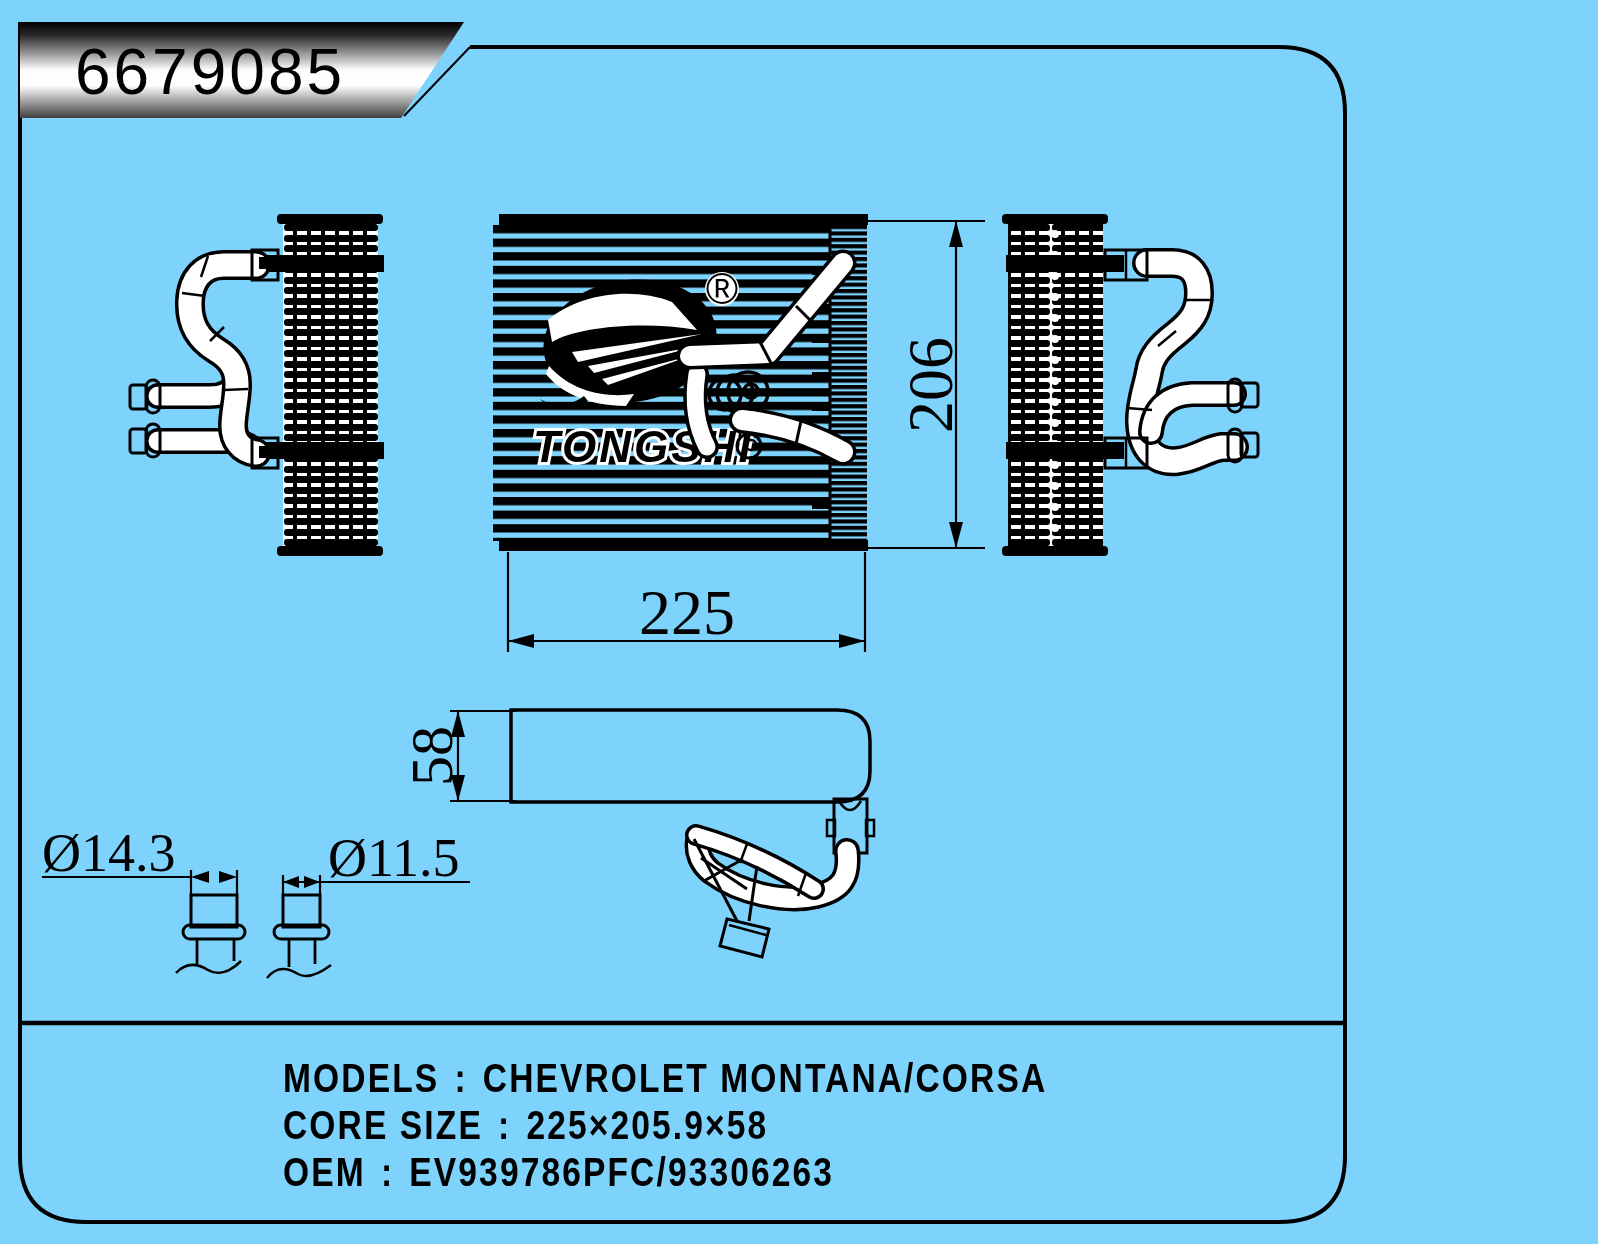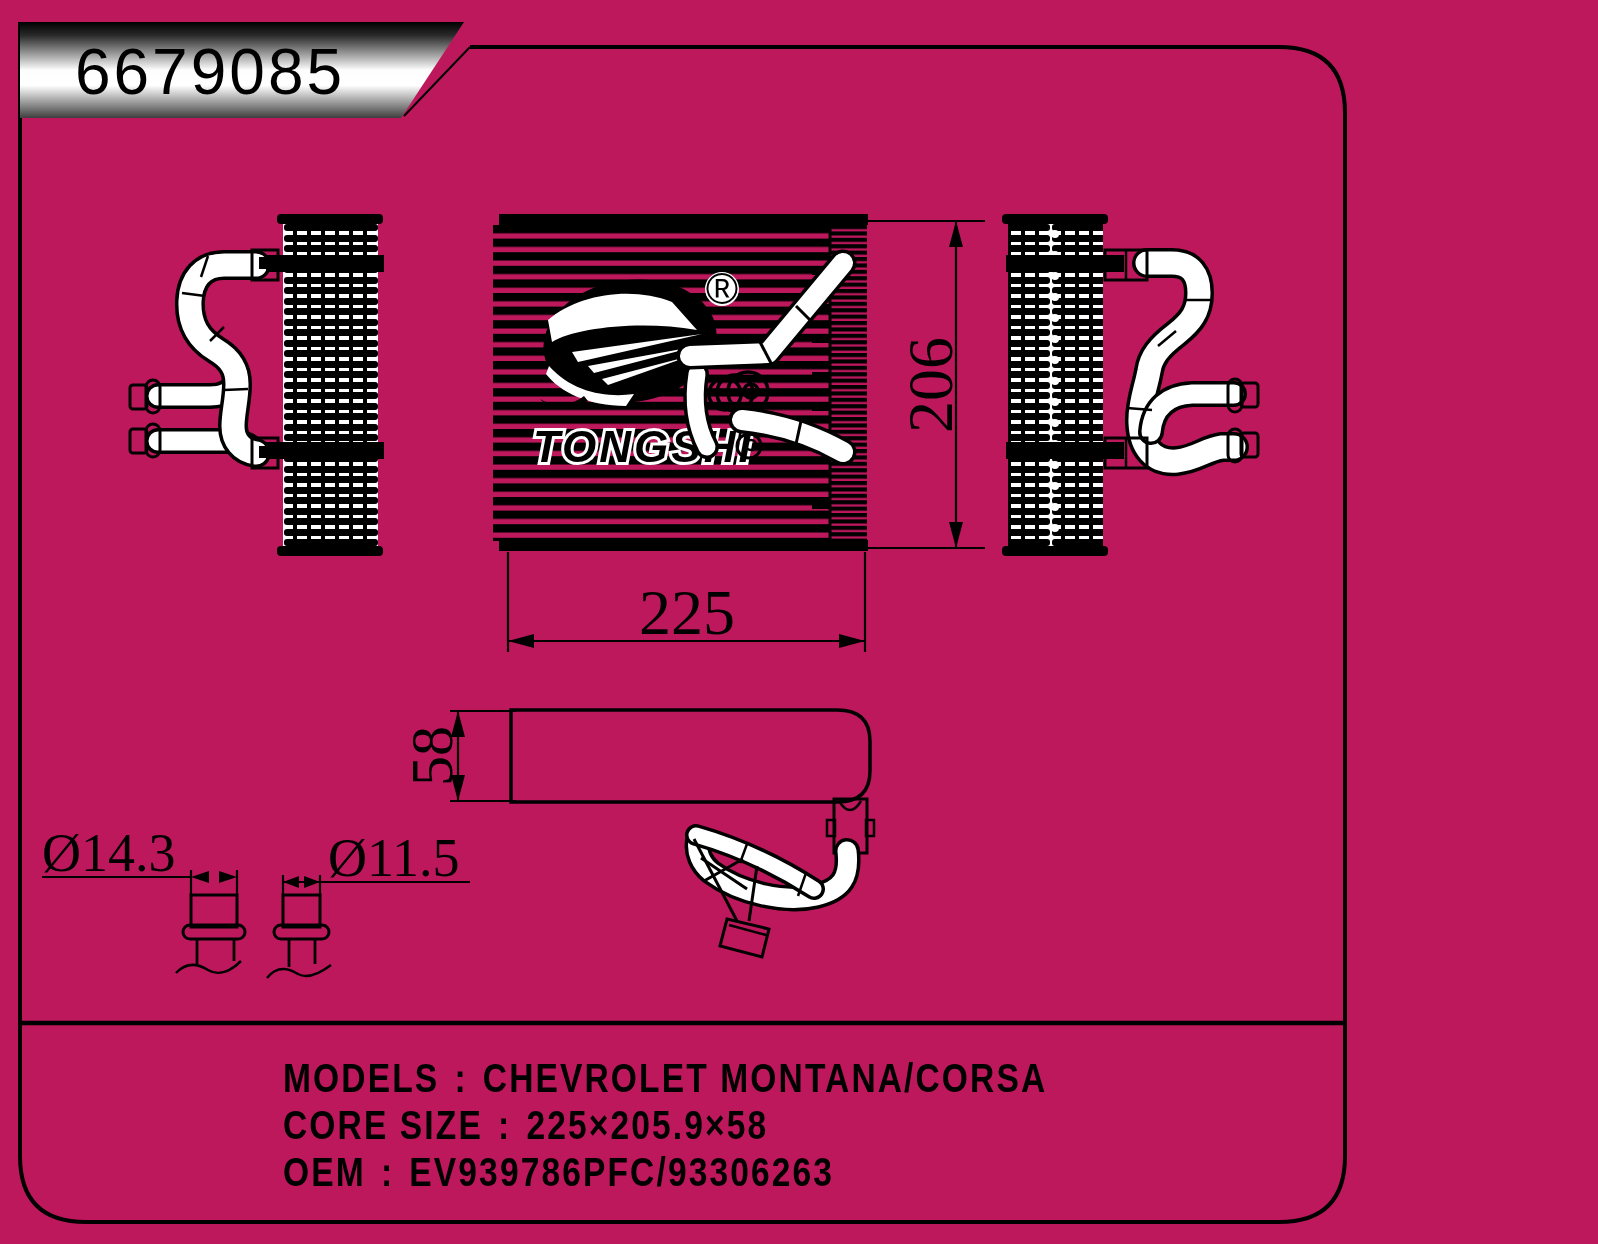--- a/index.html
+++ b/index.html
@@ -1,16 +1,16 @@
 <!DOCTYPE html>
 <html><head>
 <meta charset="utf-8">
 <style>
   html,body{margin:0;padding:0;background:#ffffff;}
-  #canvas{position:relative;width:1598px;height:1244px;background:#be185d;overflow:hidden;
+  #canvas{position:relative;width:1598px;height:1244px;background:#7dd3fc;overflow:hidden;
           font-family:"Liberation Sans",sans-serif;}
   svg{position:absolute;left:0;top:0;}
   .ink{stroke:#000;fill:none;}
   text{fill:#000;}
   .dimtext{font-family:"Liberation Serif",serif;}
   .spectext{font-family:"Liberation Sans",sans-serif;font-weight:bold;letter-spacing:2.5px;}
 </style>
 </head>
 <body>
 

